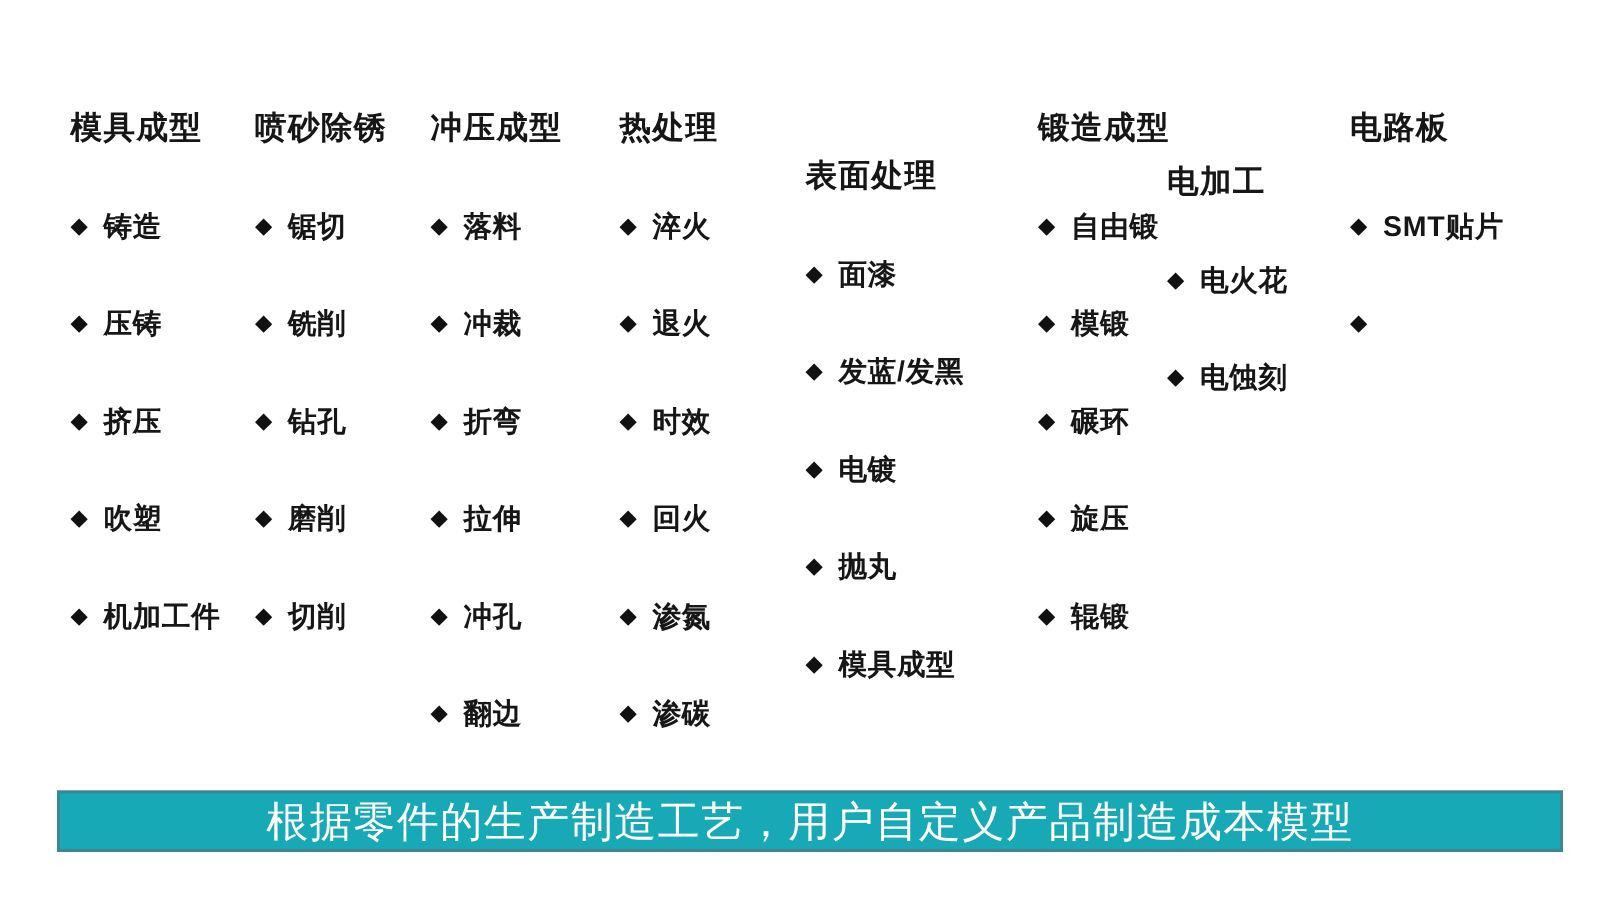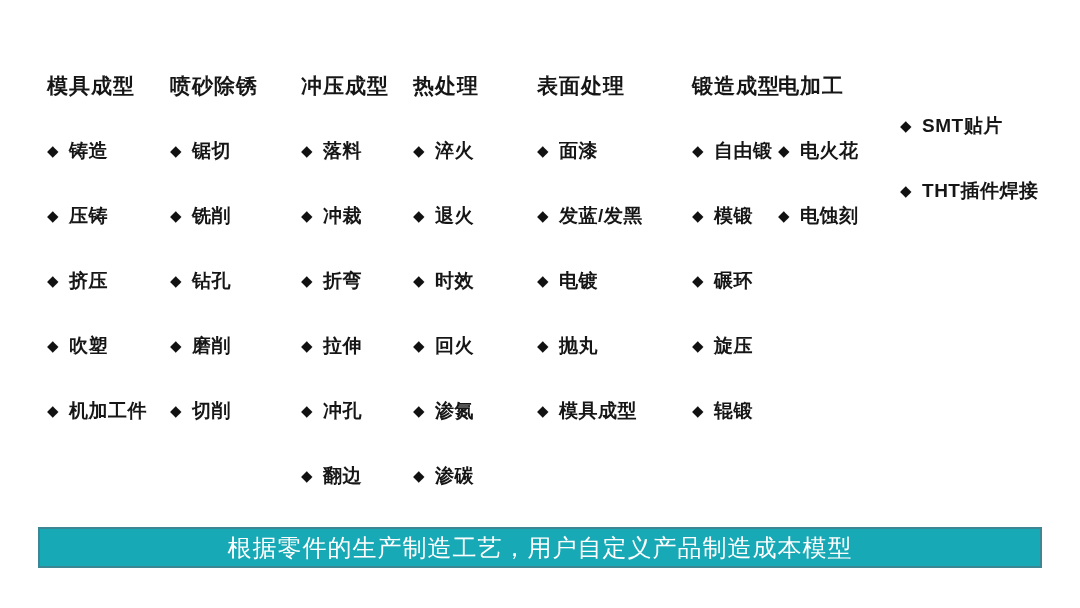--- a/index.html
+++ b/index.html
@@ -43,41 +43,41 @@
   }
   .bullet {
     font-size: 15px;
     margin-right: 10px;
     color: #111111;
     line-height: 28px;
   }
   
   .col-0 { left: 47px;  }
   .col-1 { left: 170px; }
-  .col-2 { left: 301px; }
+  .col-2 { left: 287px; }
   .col-3 { left: 413px; text-align: center; }
-  .col-4 { left: 537px; }
+  .col-4 { left: 537px; margin-top: 32px; }
   .col-5 { left: 692px; }
-  .col-6 { left: 778px; }
+  .col-6 { left: 778px; margin-top: 36px; }
   .col-7 { left: 900px; }
   .banner {
     position: absolute;
     left: 38px;
     top: 527px;
     width: 1000px;
     height: 37px;
     background: #17a9b5;
     border: 2px solid #3d8794;
     display: flex;
     align-items: center;
     justify-content: center;
   }
   .banner-text {
     color: #ffffff;
-    font-size: 24px;
+    font-size: 28px;
     letter-spacing: 1px;
   }
 </style>
 </head>
 <body>
 
 <div class="slide">
 
   <div class="col col-0">
     <div class="col-header">模具成型</div>
@@ -237,27 +237,27 @@
         <span class="bullet">◆</span>
         <span>电火花</span>
       </div>
     <div class="item">
         <span class="bullet">◆</span>
         <span>电蚀刻</span>
       </div>
   </div>
 
   <div class="col col-7">
+    <div class="col-header">电路板</div>
     <div class="item">
         <span class="bullet">◆</span>
         <span>SMT贴片</span>
       </div>
     <div class="item">
         <span class="bullet">◆</span>
-        <span>THT插件焊接</span>
       </div>
   </div>
 
   <div class="banner">
     <span class="banner-text">根据零件的生产制造工艺，用户自定义产品制造成本模型</span>
   </div>
 
 </div>
 
 </body></html>

